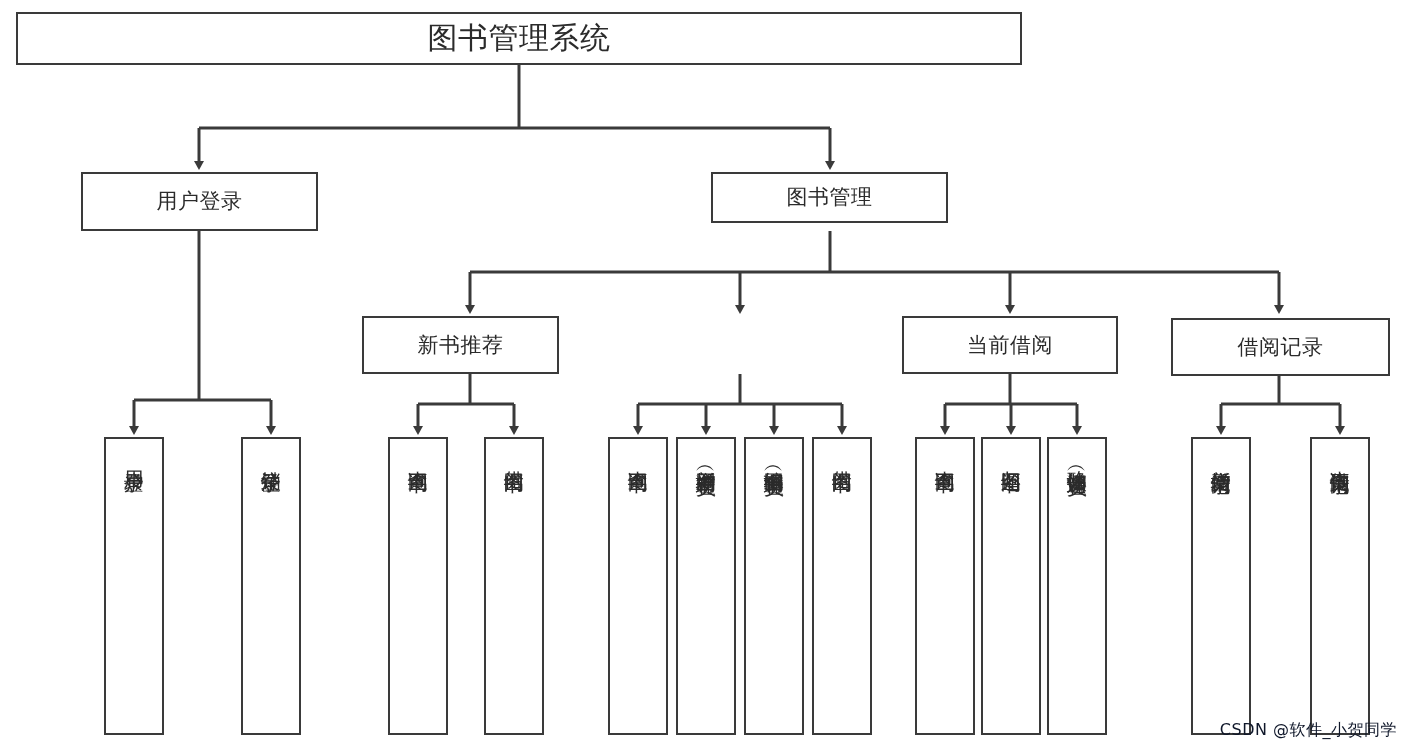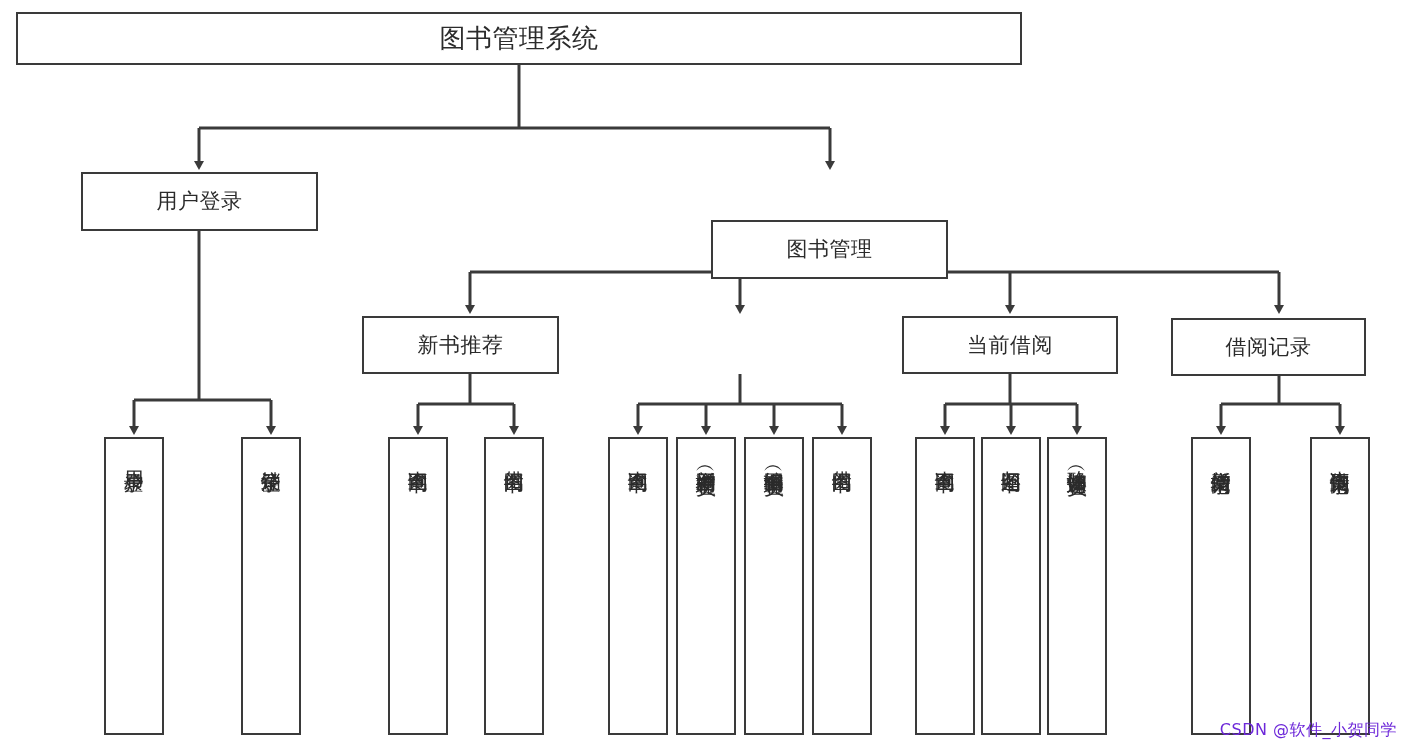--- a/index.html
+++ b/index.html
@@ -41,40 +41,40 @@
     text-align: center;
     line-height: 1.08;
     white-space: pre;
   }
   
   .node.horiz .node-label {
     font-size: 21px;
     letter-spacing: 0.5px;
   }
   .node.root .node-label {
-    font-size: 26px;
+    font-size: 30px;
   }
   
   .node.leaf {
     align-items: flex-start;
     padding-top: 16px;
   }
   .node.leaf .node-label {
     writing-mode: vertical-rl;
     text-orientation: upright;
     font-size: 20px;
     line-height: 1.22;
     letter-spacing: 1px;
   }
   .watermark {
     position: absolute;
     right: 8px;
     bottom: 6px;
     font-size: 16px;
-    color: #6d28d9;
+    color: #0f172a;
     letter-spacing: 0.5px;
     white-space: nowrap;
     user-select: none;
   }
 </style>
 </head>
 <body>
 
 <div id="diagram-canvas">
 
@@ -128,31 +128,31 @@
     </g>
   </svg>
 
   <div class="node horiz root" style="left:16px; top:12px; width:1006px; height:53px;">
     <span class="node-label">图书管理系统</span>
   </div>
 
   <div class="node horiz" style="left:81px; top:172px; width:237px; height:59px;">
     <span class="node-label">用户登录</span>
   </div>
-  <div class="node horiz" style="left:711px; top:172px; width:237px; height:59px;margin-top:48px;">
+  <div class="node horiz" style="left:711px; top:172px; width:237px; height:51px;">
     <span class="node-label">图书管理</span>
   </div>
 
   <div class="node horiz" style="left:362px; top:316px; width:197px; height:58px;">
     <span class="node-label">新书推荐</span>
   </div>
   <div class="node horiz" style="left:902px; top:316px; width:216px; height:58px;">
     <span class="node-label">当前借阅</span>
   </div>
-  <div class="node horiz" style="left:1171px; top:318px; width:195px; height:58px;">
+  <div class="node horiz" style="left:1171px; top:318px; width:219px; height:58px;">
     <span class="node-label">借阅记录</span>
   </div>
 
   <div class="node leaf" style="left:104px; top:437px; width:60px; height:298px;">
     <span class="node-label">用户登录</span>
   </div>
   <div class="node leaf" style="left:241px; top:437px; width:60px; height:298px;">
     <span class="node-label">注销登录</span>
   </div>
 

